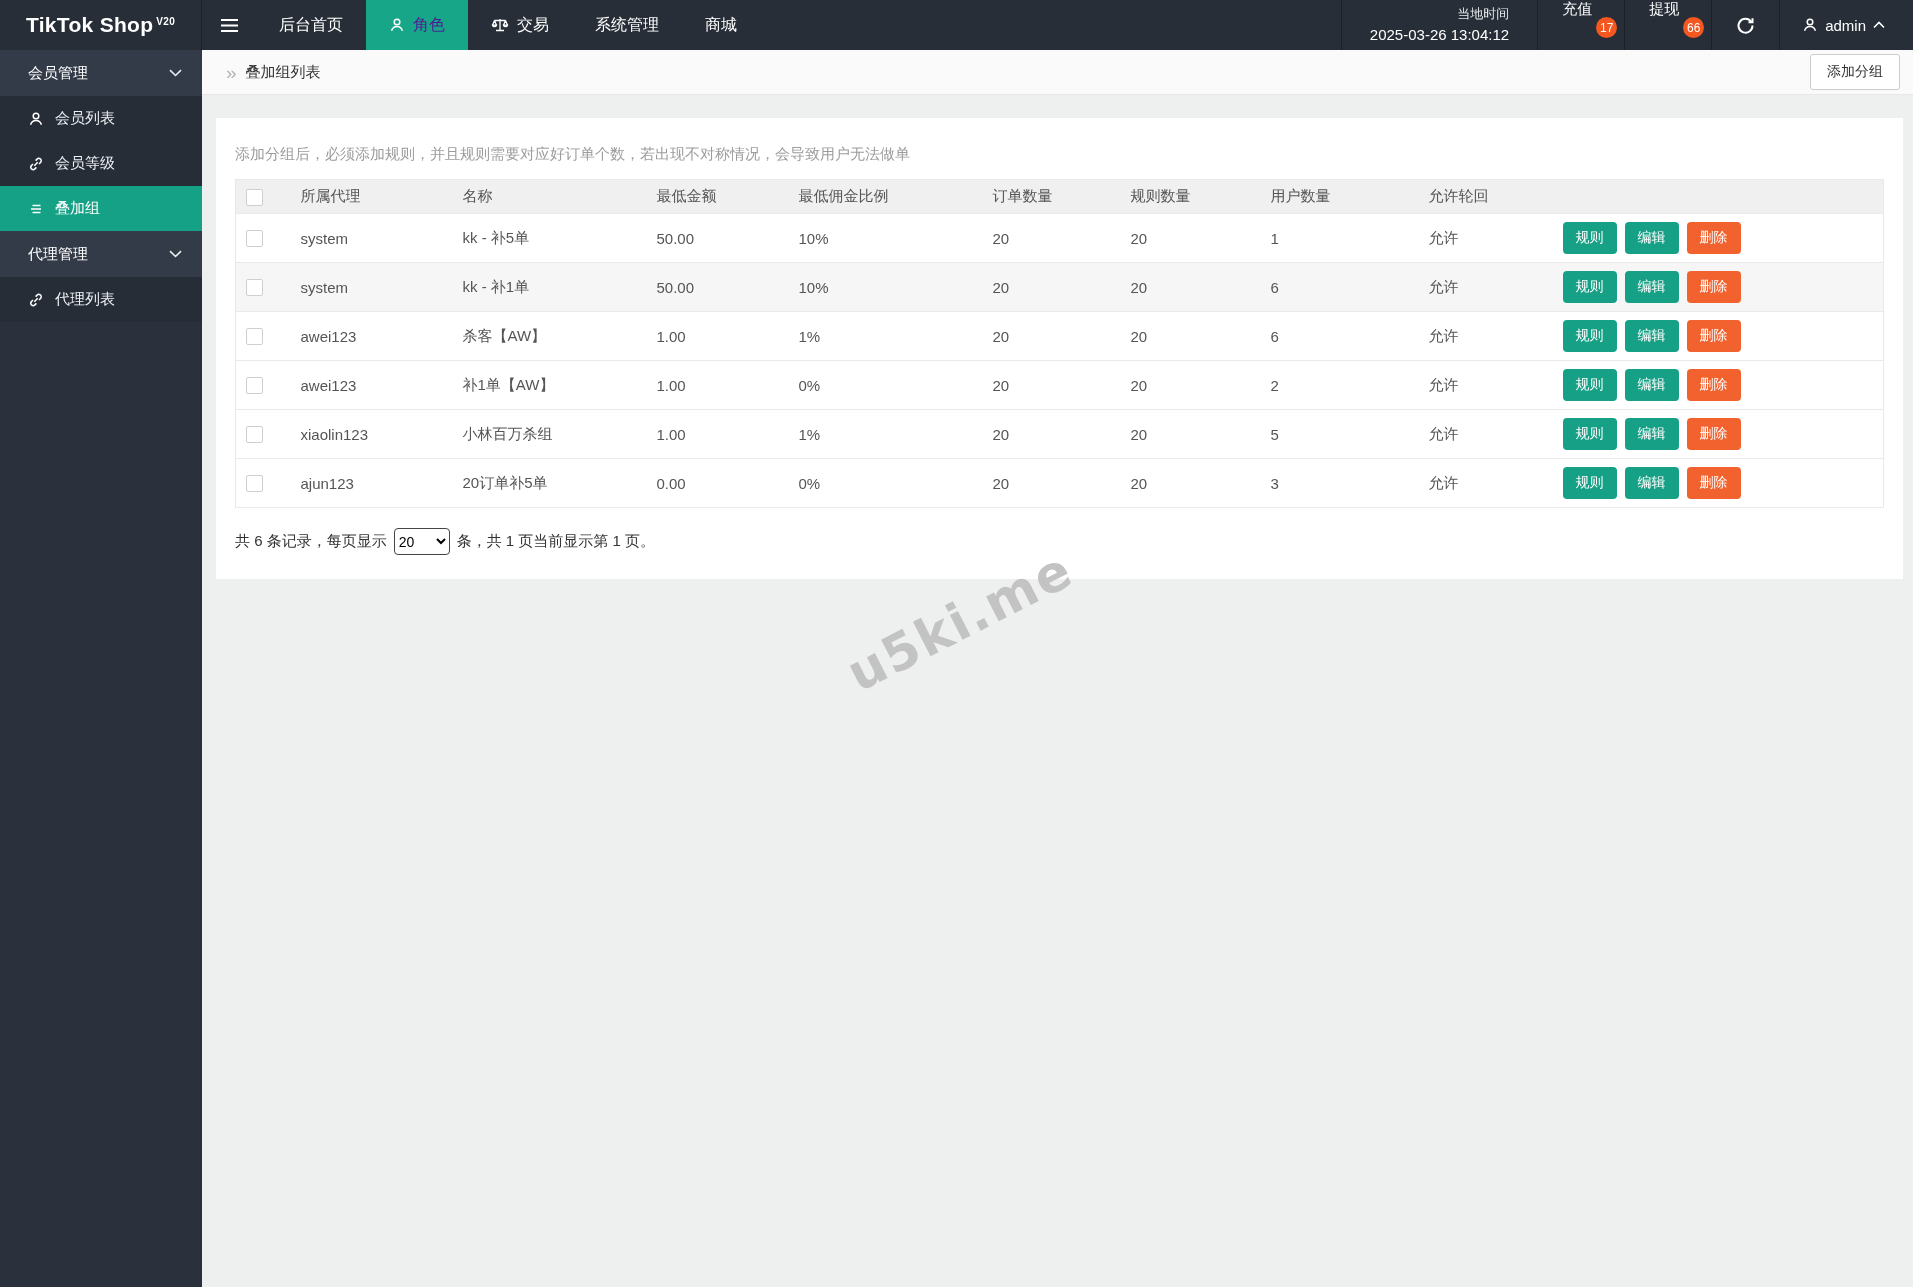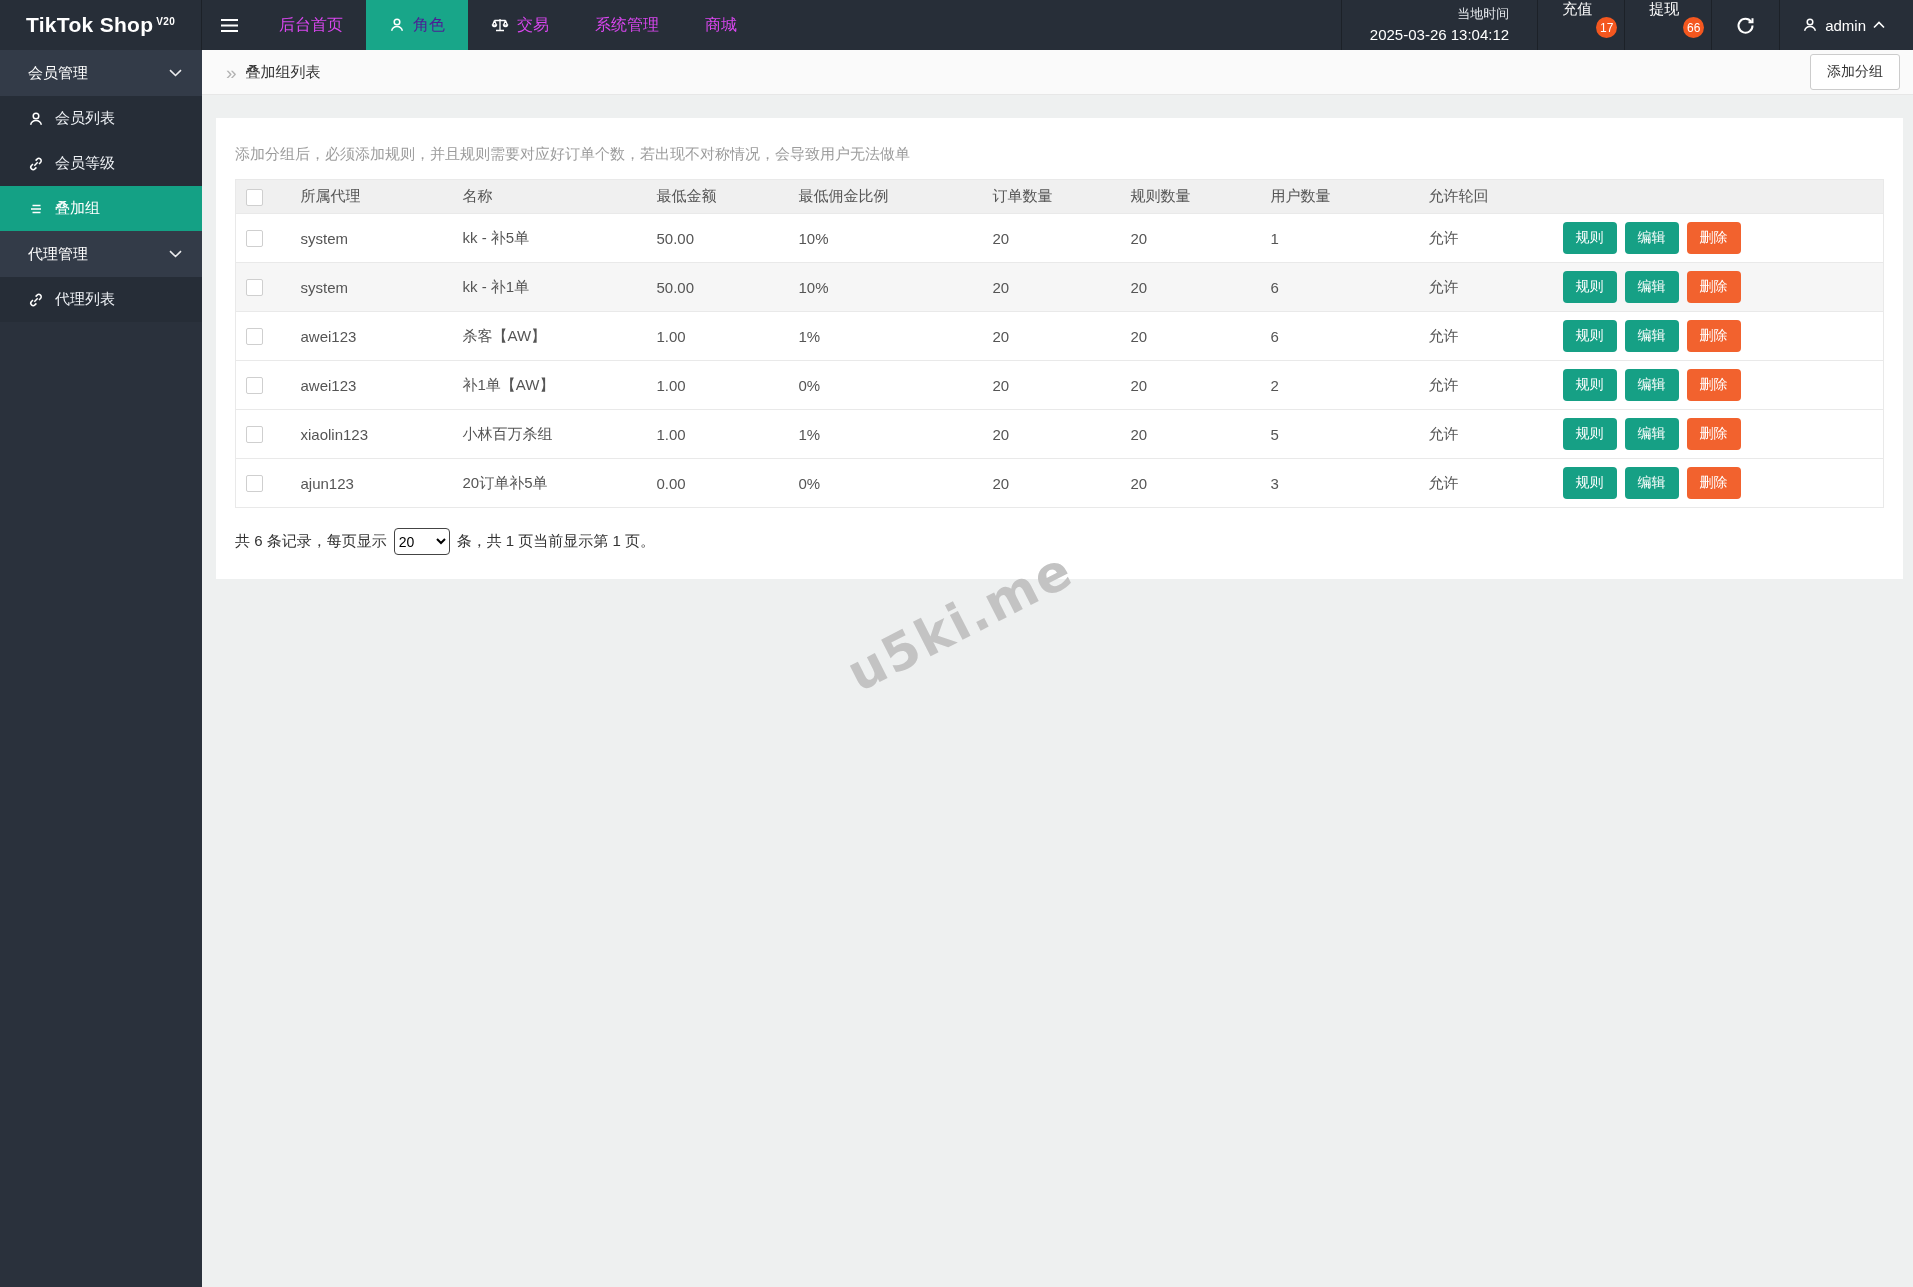--- a/index.html
+++ b/index.html
@@ -11,21 +11,21 @@
     overflow:hidden;
   }
   svg { display:block; }
 
   
   .topbar { height:50px; background:#272e38; display:flex; align-items:stretch; color:#fff; position:relative; z-index:5; }
   .logo { width:202px; display:flex; align-items:center; justify-content:center;
           font-size:21px; font-weight:bold; letter-spacing:.3px; border-right:1px solid rgba(0,0,0,.28); white-space:nowrap; }
   .logo sup { font-size:10px; margin-left:3px; transform:translateY(-4px); font-weight:bold; }
   .hamburger { width:54px; display:flex; align-items:center; justify-content:center; cursor:pointer; }
-  .nav-item { display:flex; align-items:center; gap:8px; padding:0 23px; font-size:16px; color:#d946ef; cursor:pointer; white-space:nowrap; }
+  .nav-item { display:flex; align-items:center; gap:8px; padding:0 23px; font-size:16px; color:#ffffff; cursor:pointer; white-space:nowrap; }
   .nav-item.active { background:#18a689; color:#4c1d95; }
   .tb-right { display:flex; align-items:stretch; margin-left:auto; }
   .time-block { display:flex; flex-direction:column; justify-content:center; align-items:flex-end;
                 padding:0 28px; border-left:1px solid rgba(0,0,0,.28); line-height:1.45; }
   .time-label { font-size:13px; color:#e6eaee; }
   .time-value { font-size:15px; color:#fff; white-space:nowrap; }
   .tb-link { position:relative; display:flex; align-items:flex-start; padding:0 32px 0 24px;
              font-size:15px; border-left:1px solid rgba(0,0,0,.28); cursor:pointer; white-space:nowrap; }
   .badge { position:absolute; top:17px; right:7px; min-width:21px; height:21px; border-radius:11px;
            background:#f4571f; color:#fff; font-size:12px; display:flex; align-items:center; justify-content:center; padding:0 3px; }

